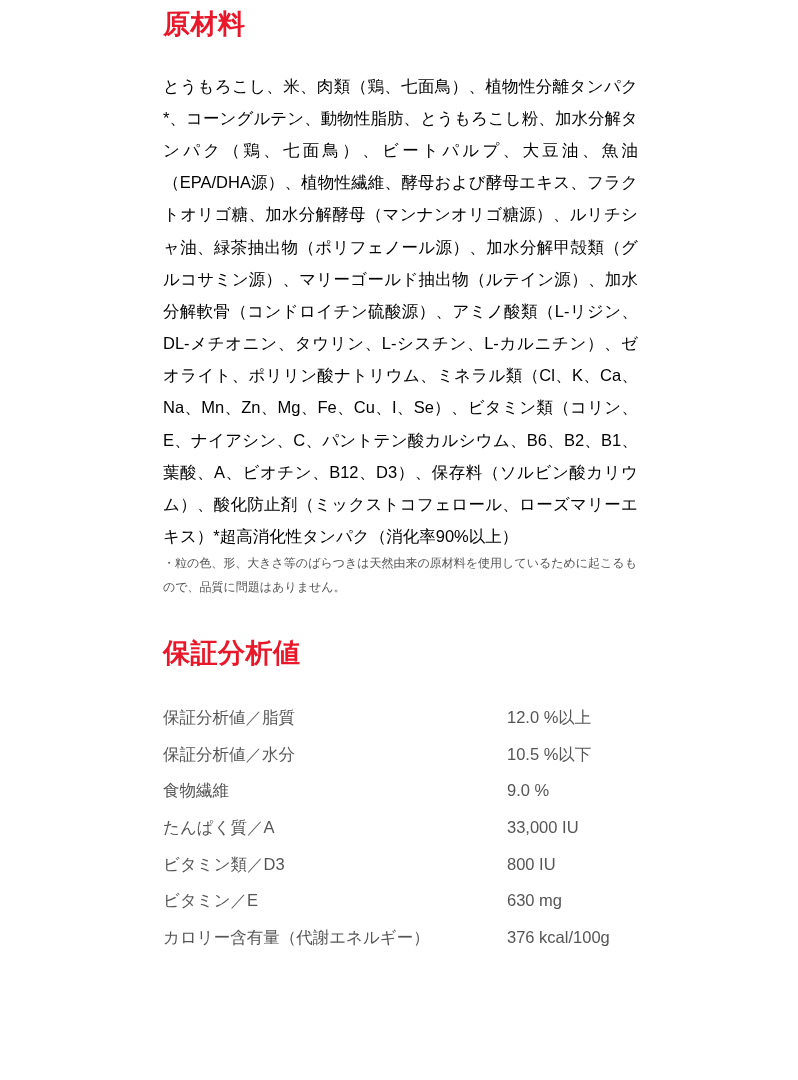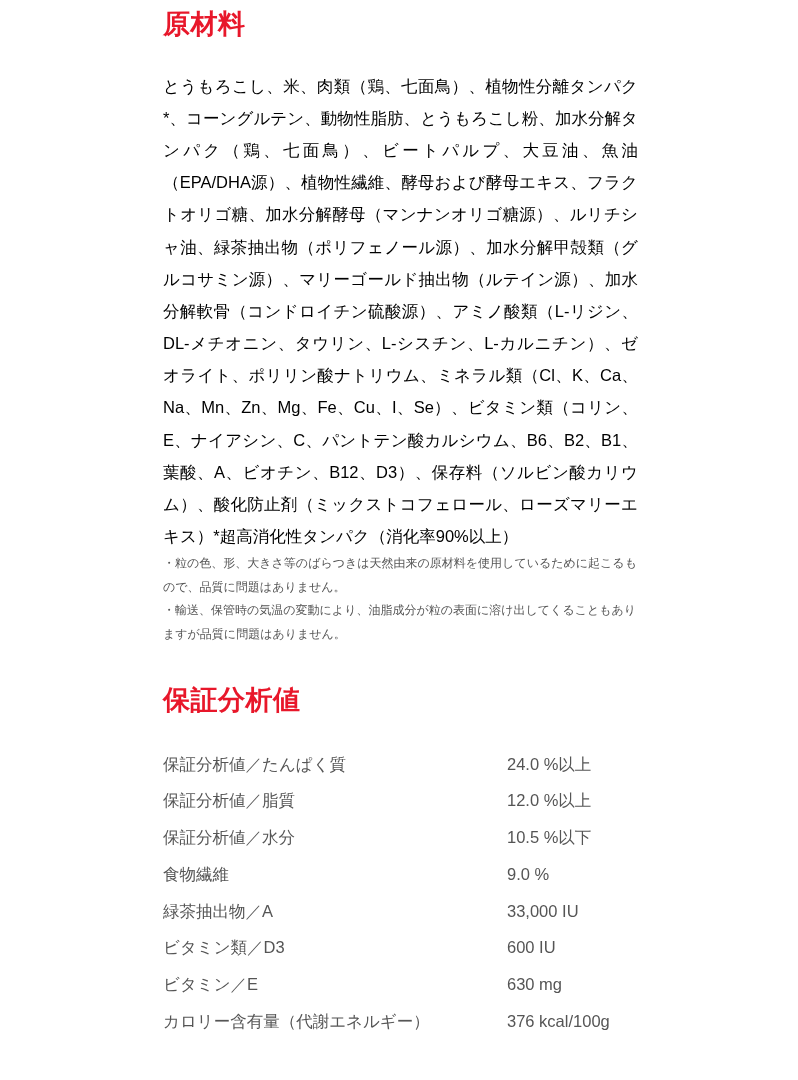--- a/index.html
+++ b/index.html
@@ -81,50 +81,45 @@
 </head>
 <body>
 
 <div class="page">
 
   <h2 class="section-heading ingredients-heading">原材料</h2>
 
   <div class="ingredients-block">
     <p class="body-text">とうもろこし、米、肉類（鶏、七面鳥）、植物性分離タンパク*、コーングルテン、動物性脂肪、とうもろこし粉、加水分解タンパク（鶏、七面鳥）、ビートパルプ、大豆油、魚油（EPA/DHA源）、植物性繊維、酵母および酵母エキス、フラクトオリゴ糖、加水分解酵母（マンナンオリゴ糖源）、ルリチシャ油、緑茶抽出物（ポリフェノール源）、加水分解甲殻類（グルコサミン源）、マリーゴールド抽出物（ルテイン源）、加水分解軟骨（コンドロイチン硫酸源）、アミノ酸類（L-リジン、DL-メチオニン、タウリン、L-シスチン、L-カルニチン）、ゼオライト、ポリリン酸ナトリウム、ミネラル類（Cl、K、Ca、Na、Mn、Zn、Mg、Fe、Cu、I、Se）、ビタミン類（コリン、E、ナイアシン、C、パントテン酸カルシウム、B6、B2、B1、葉酸、A、ビオチン、B12、D3）、保存料（ソルビン酸カリウム）、酸化防止剤（ミックストコフェロール、ローズマリーエキス）*超高消化性タンパク（消化率90%以上）</p>
     <p class="note-text">・粒の色、形、大きさ等のばらつきは天然由来の原材料を使用しているために起こるもので、品質に問題はありません。</p>
-    <p class="note-text">・輸送、保管時の気温の変動により、油脂成分が粒の表面に溶け出してくることもありますが品質に問題はありません。</p>
   </div>
 
   <h2 class="section-heading analysis-heading">保証分析値</h2>
 
   <table class="analysis-table">
     <tbody>
-      <tr>
-        <td class="label">保証分析値／たんぱく質</td>
-        <td class="value">24.0 %以上</td>
-      </tr>
       <tr>
         <td class="label">保証分析値／脂質</td>
         <td class="value">12.0 %以上</td>
       </tr>
       <tr>
         <td class="label">保証分析値／水分</td>
         <td class="value">10.5 %以下</td>
       </tr>
       <tr>
         <td class="label">食物繊維</td>
         <td class="value">9.0 %</td>
       </tr>
       <tr>
-        <td class="label">緑茶抽出物／A</td>
+        <td class="label">たんぱく質／A</td>
         <td class="value">33,000 IU</td>
       </tr>
       <tr>
         <td class="label">ビタミン類／D3</td>
-        <td class="value">600 IU</td>
+        <td class="value">800 IU</td>
       </tr>
       <tr>
         <td class="label">ビタミン／E</td>
         <td class="value">630 mg</td>
       </tr>
       <tr>
         <td class="label">カロリー含有量（代謝エネルギー）</td>
         <td class="value">376 kcal/100g</td>
       </tr>
     </tbody>

